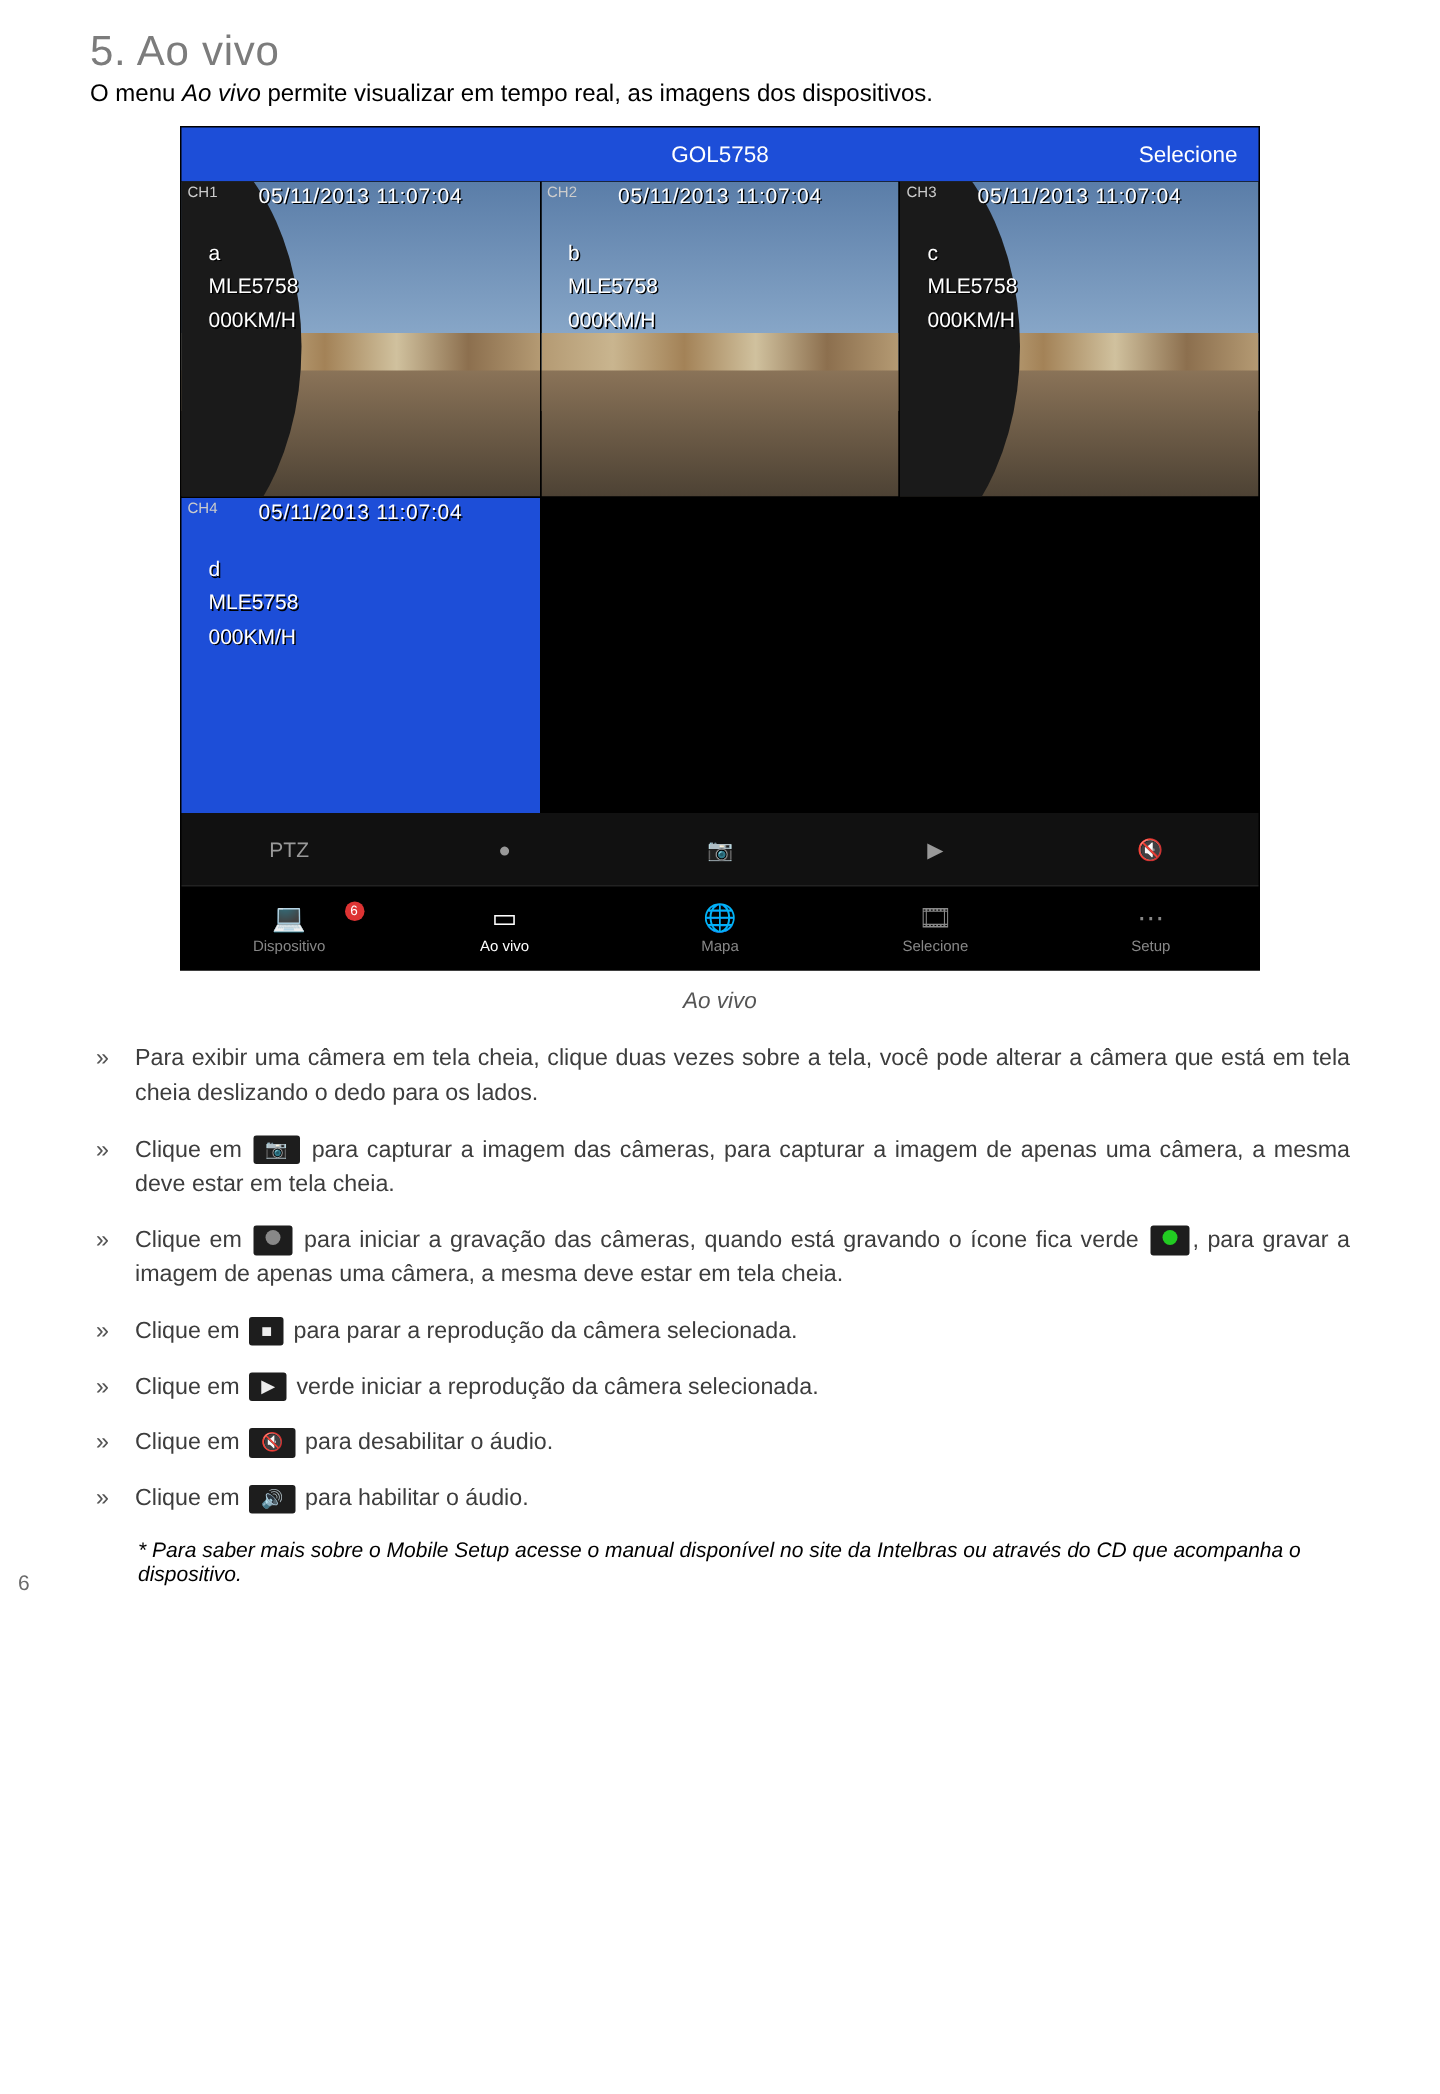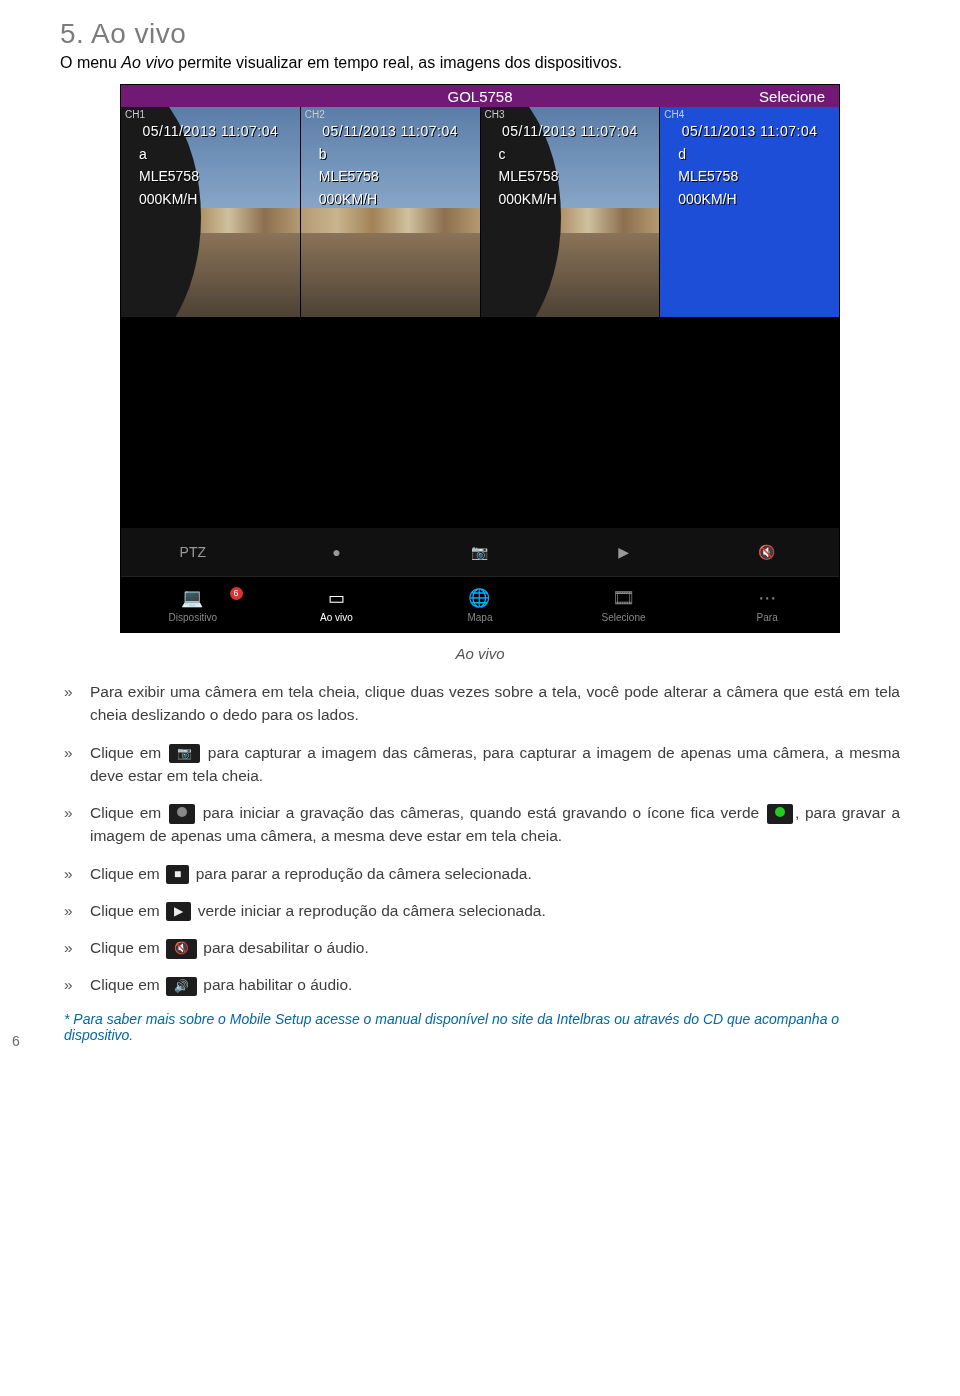--- a/index.html
+++ b/index.html
@@ -31,34 +31,34 @@
   
   .screenshot {
     width: 720px;
     margin: 0 auto;
     background: #000;
     color: #fff;
     font-family: Arial, sans-serif;
     border: 1px solid #000;
   }
   .topbar {
-    height: 22px;
-    background: #701a75;
+    height: 36px;
+    background: #1d4ed8;
     display: flex;
     align-items: center;
     justify-content: space-between;
     padding: 0 14px;
     font-size: 15px;
   }
   .topbar .spacer { width: 80px; }
   .topbar-center { text-align: center; }
   .topbar-right { text-align: right; width: 80px; }
   .quad {
     display: grid;
-    grid-template-columns: 1fr 1fr 1fr 1fr;
+    grid-template-columns: 1fr 1fr 1fr;
     grid-template-rows: 210px 210px;
     gap: 1px;
     background: #000;
   }
   .cam {
     position: relative;
     overflow: hidden;
     background: #000;
   }
   .cam .sky {
@@ -76,21 +76,21 @@
   .cam .fisheye-edge {
     position:absolute; top:-40px; left:-120px; width:200px; height:300px;
     background:#1a1a1a; border-radius:50%;
   }
   .cam.black { background:#1d4ed8; }
   .cam-label {
     position:absolute; top:2px; left:4px;
     font-size:10px; color:#ccc; z-index:10;
   }
   .cam-ts {
-    position:absolute; top:16px; left:0; right:0; text-align:center;
+    position:absolute; top:1px; left:0; right:0; text-align:center;
     font-size:14px; color:#fff; text-shadow:1px 1px #000; z-index:10;
     font-family: "Arial Black", Arial, sans-serif;
     letter-spacing:0.5px;
   }
   .cam .osd {
     position:absolute; top:36px; left:18px;
     font-size:14px; color:#fff; text-shadow:1px 1px #000; z-index:10;
     line-height:1.6;
     font-family: "Arial Black", Arial, sans-serif;
   }
@@ -146,22 +146,22 @@
     border-radius:2px;
     vertical-align:middle;
     line-height:1.1;
     margin: 0 2px;
   }
   .inline-btn.sel { font-family: Arial; }
   .inline-btn .dot { display:inline-block; width:10px; height:10px; border-radius:50%; background:#888; }
   .inline-btn .dot.green { background:#2c2; }
 
   .footnote {
-    font-size:14px; font-style:italic; color:#0369a1;
-    margin-top:6px; padding-left:4px;
+    font-size:14px; font-style:italic; color:#000000;
+    margin-top:6px; padding-left:4px;margin-left:28px;
   }
   .page-num {
     position:absolute; left:12px; bottom:14px;
     font-size:14px; color:#6b6b6b;
   }
 </style>
 </head>
 <body>
 
 <div class="page">
@@ -253,21 +253,21 @@
       <div class="tabitem">
         <span class="ticon">🌐</span>
         <span>Mapa</span>
       </div>
       <div class="tabitem">
         <span class="ticon">🎞</span>
         <span>Selecione</span>
       </div>
       <div class="tabitem">
         <span class="ticon">⋯</span>
-        <span>Para</span>
+        <span>Setup</span>
       </div>
     </div>
   </div>
 
   <div class="img-caption">Ao vivo</div>
 
   <ul class="notes">
     <li>
       <span>Para exibir uma câmera em tela cheia, clique duas vezes sobre a tela, você pode alterar a câmera que está em tela cheia deslizando o dedo para os lados.</span>
     </li>

